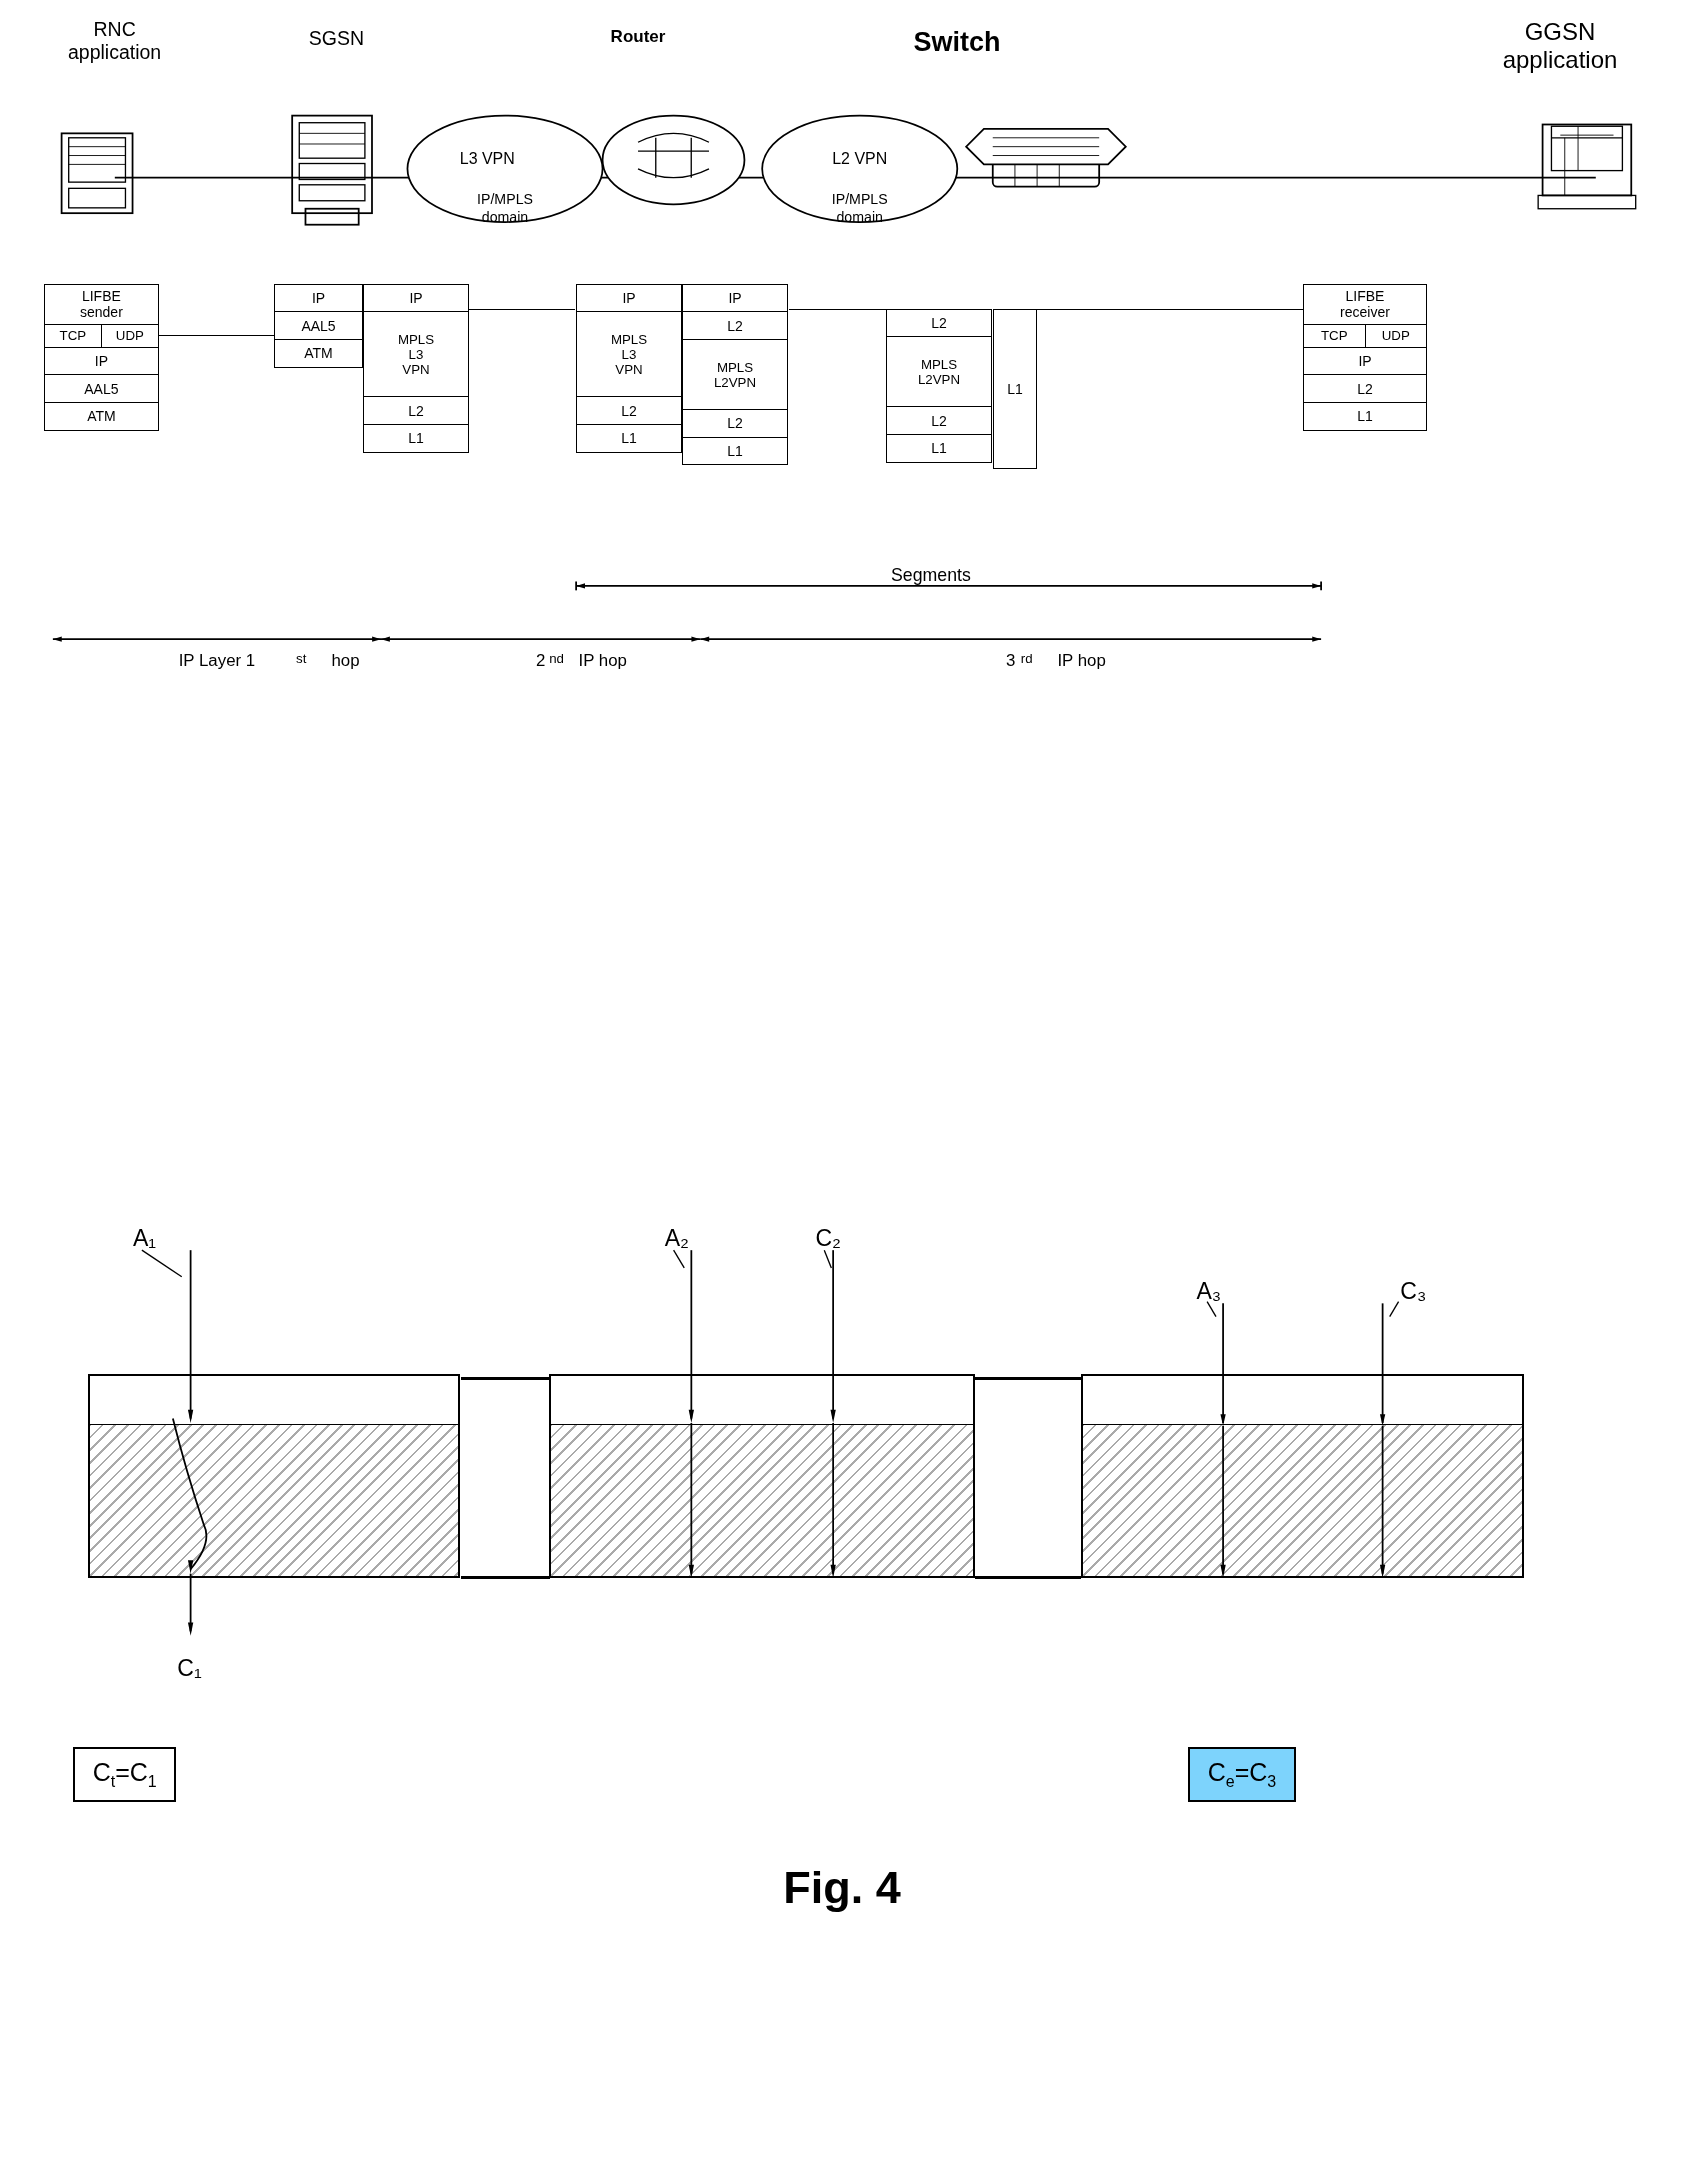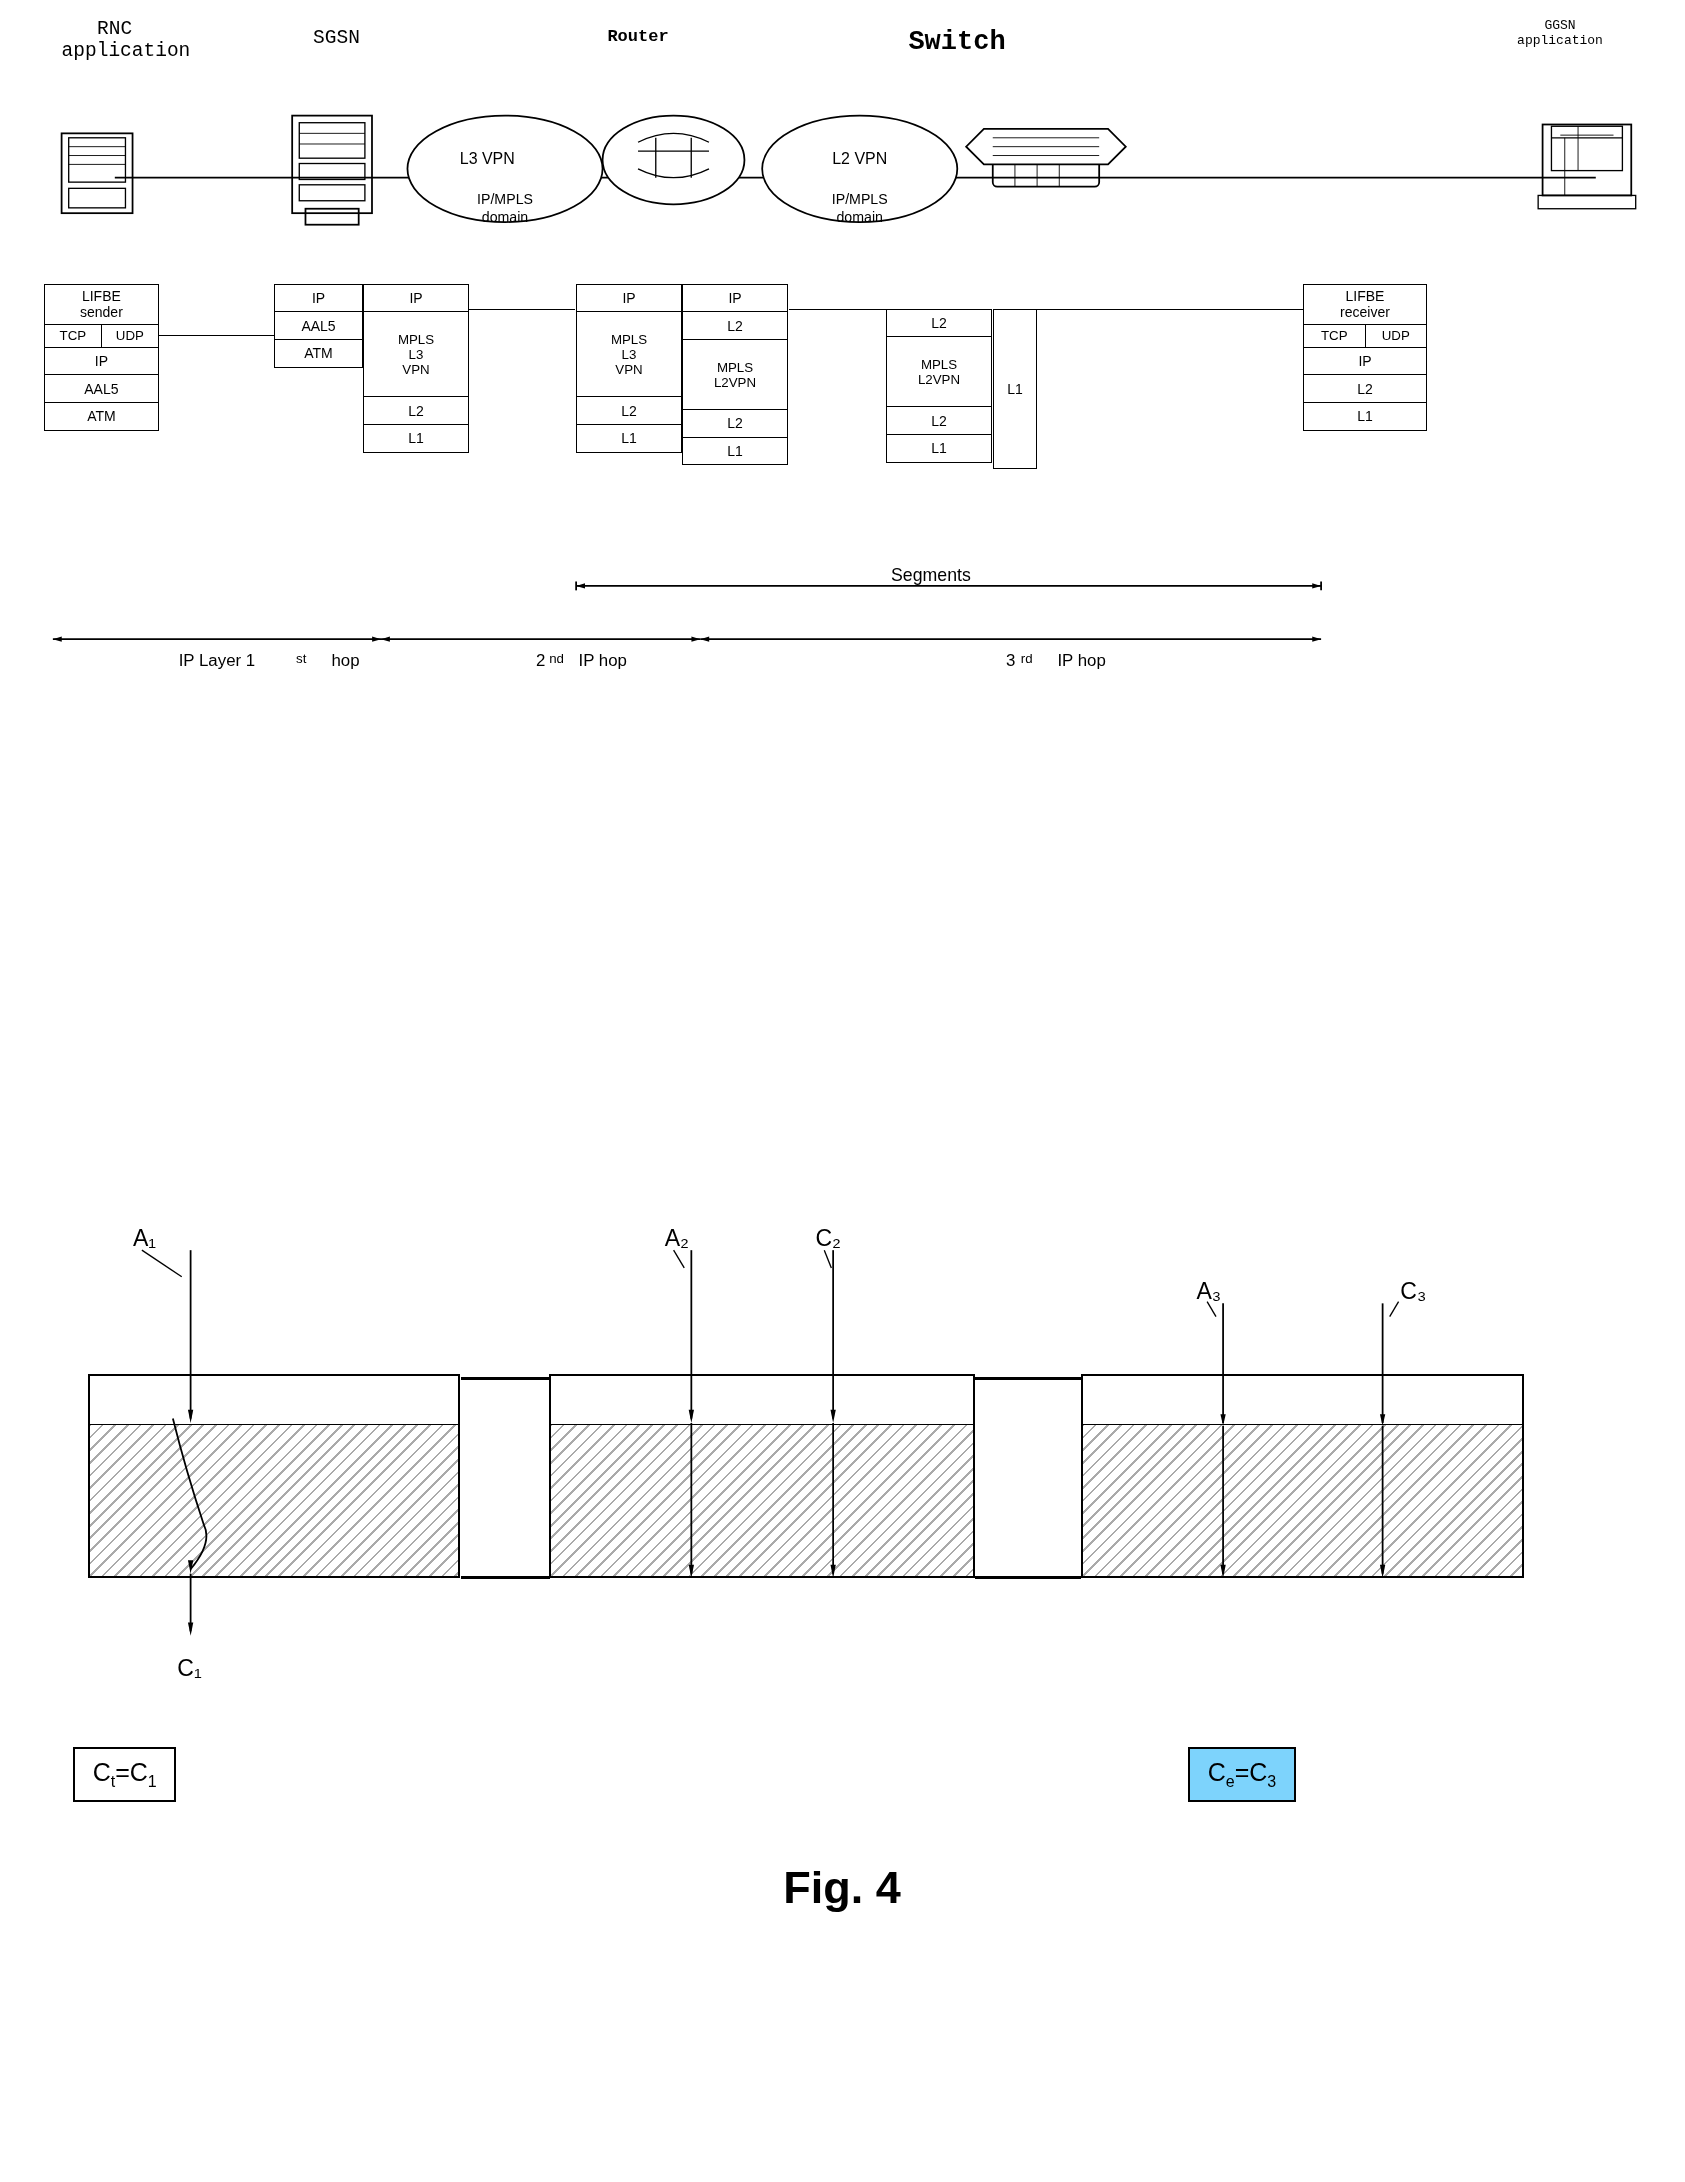--- a/index.html
+++ b/index.html
@@ -46,27 +46,27 @@
         #555 8.9px
       );
       opacity: 0.5;
     }
   </style>
 </head>
 <body>
 
 <div class="fig3-container">
 
-  <div style="position:relative; height:71px; width:100%;font-family:Liberation Mono, monospace;">
+  <div style="position:relative; height:71px; width:100%;">
     <span style="position:absolute; left:26.6px; top:0; font-size:19.5px; text-align:center; width:106px; white-space:pre-line;">RNC
 application</span>
     <span style="position:absolute; left:257px; top:8.9px; font-size:19.5px; text-align:center; width:89px;">SGSN</span>
     <span style="position:absolute; left:550px; top:8.9px; font-size:17px; font-weight:bold; text-align:center; width:106px;">Router</span>
     <span style="position:absolute; left:869px; top:8.9px; font-size:27px; font-weight:bold; text-align:center; width:106px;">Switch</span>
-    <span style="position:absolute; left:1463px; top:0; font-size:13px; text-align:center; width:124px; white-space:pre-line;">GGSN
+    <span style="position:absolute; left:1463px; top:0; font-size:24px; text-align:center; width:124px; white-space:pre-line;">GGSN
 application</span>
   </div>
 
   <div class="network-diagram">
     <svg width="1614" height="204" viewBox="0 0 1820 230">
 
       <line x1="90" y1="100" x2="1760" y2="100" stroke="#000" stroke-width="2"></line>
 
       <rect x="30" y="50" width="80" height="90" fill="none" stroke="#000" stroke-width="2"></rect>
       <rect x="38" y="55" width="64" height="50" fill="none" stroke="#000" stroke-width="1.5"></rect>

